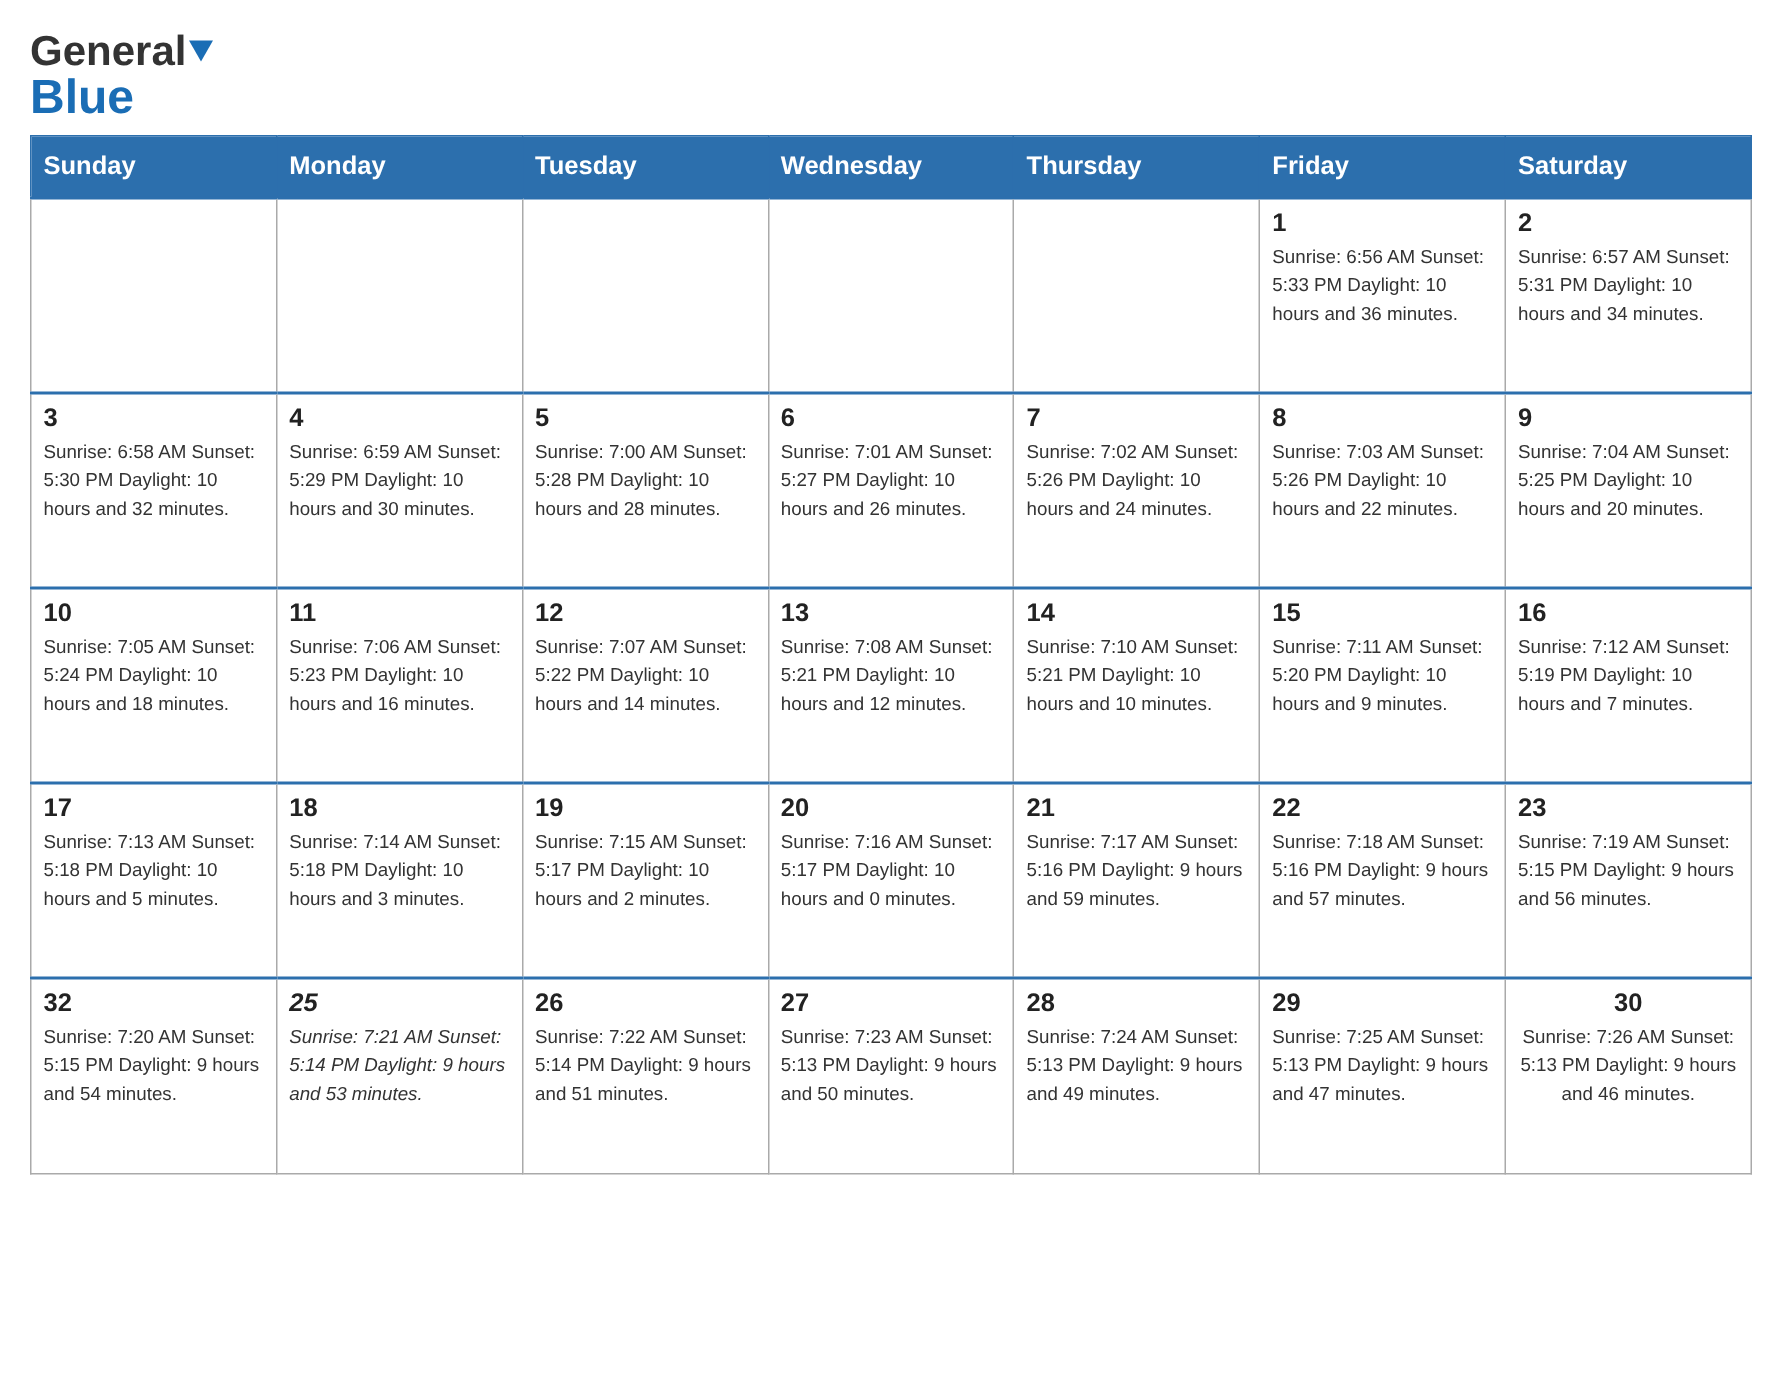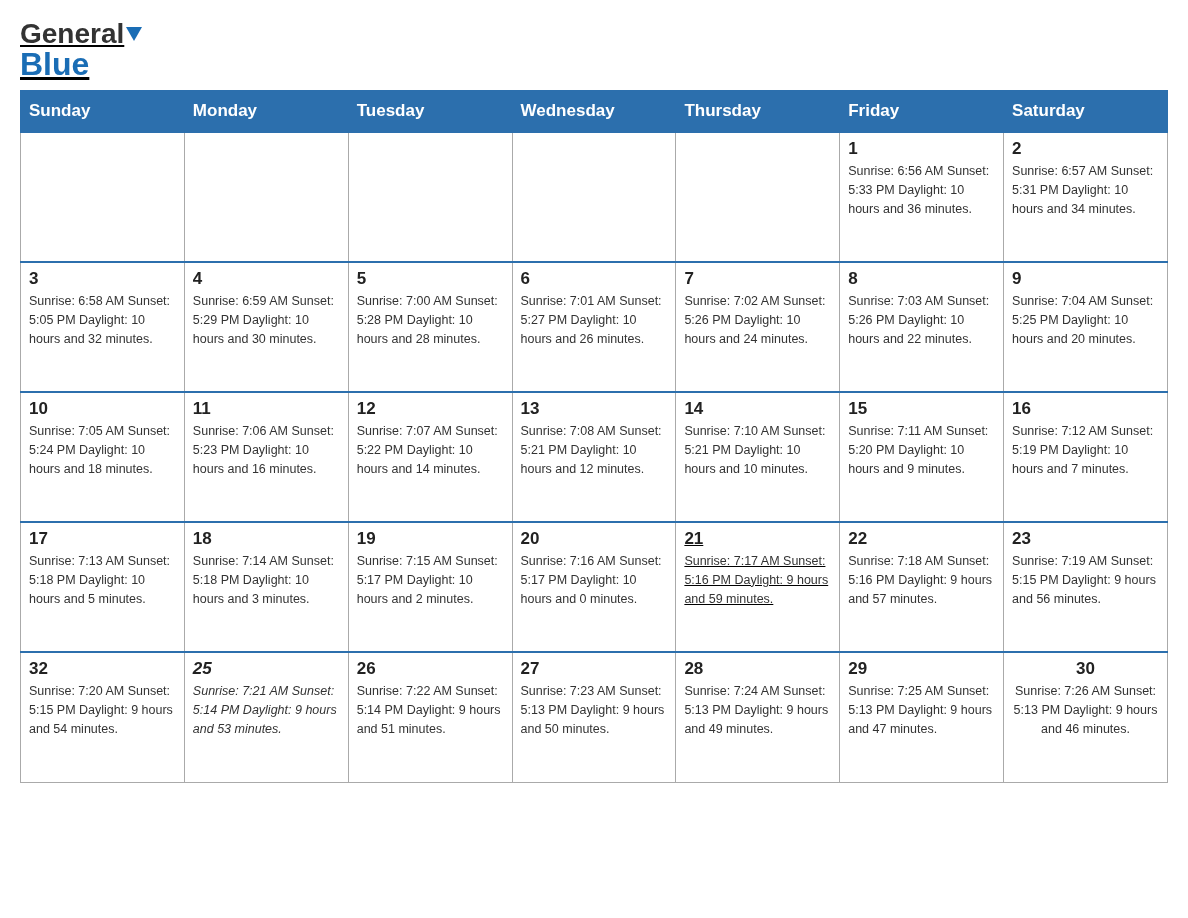--- a/index.html
+++ b/index.html
@@ -13,21 +13,20 @@
     .header {
       display: flex;
       justify-content: space-between;
       align-items: flex-start;
       margin-bottom: 10px;
     }
     .logo {
       display: flex;
       flex-direction: column;
       align-items: flex-start;
-      text-decoration: underline;
     }
     .logo-general {
       font-size: 28px;
       font-weight: bold;
       color: #333;
       line-height: 1;
     }
     .logo-blue {
       font-size: 32px;
       font-weight: bold;
@@ -148,21 +147,21 @@
           <div class="day-number">2</div>
           <div class="day-info">Sunrise: 6:57 AM
 Sunset: 5:31 PM
 Daylight: 10 hours and 34 minutes.</div>
         </td>
       </tr>
       <tr>
         <td style="border-top: 2px solid rgb(44, 111, 173);">
           <div class="day-number">3</div>
           <div class="day-info">Sunrise: 6:58 AM
-Sunset: 5:05 PM
+Sunset: 5:30 PM
 Daylight: 10 hours and 32 minutes.</div>
         </td>
         <td style="border-top: 2px solid rgb(44, 111, 173);">
           <div class="day-number">4</div>
           <div class="day-info">Sunrise: 6:59 AM
 Sunset: 5:29 PM
 Daylight: 10 hours and 30 minutes.</div>
         </td>
         <td style="border-top: 2px solid rgb(44, 111, 173);">
           <div class="day-number">5</div>
@@ -257,21 +256,21 @@
           <div class="day-info">Sunrise: 7:15 AM
 Sunset: 5:17 PM
 Daylight: 10 hours and 2 minutes.</div>
         </td>
         <td style="border-top: 2px solid rgb(44, 111, 173);">
           <div class="day-number">20</div>
           <div class="day-info">Sunrise: 7:16 AM
 Sunset: 5:17 PM
 Daylight: 10 hours and 0 minutes.</div>
         </td>
-        <td style="border-top: 2px solid rgb(44, 111, 173); text-decoration: underline;">
+        <td style="border-top: 2px solid rgb(44, 111, 173);">
           <div class="day-number">21</div>
           <div class="day-info">Sunrise: 7:17 AM
 Sunset: 5:16 PM
 Daylight: 9 hours and 59 minutes.</div>
         </td>
         <td style="border-top: 2px solid rgb(44, 111, 173);">
           <div class="day-number">22</div>
           <div class="day-info">Sunrise: 7:18 AM
 Sunset: 5:16 PM
 Daylight: 9 hours and 57 minutes.</div>

